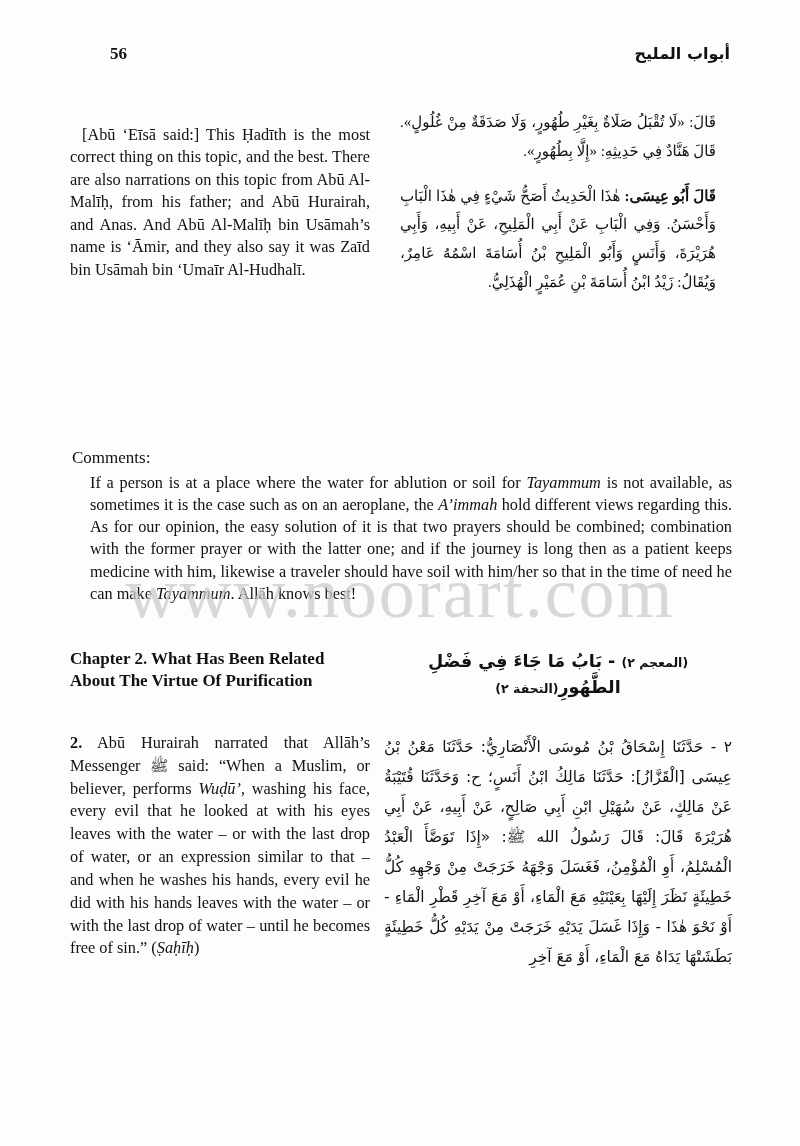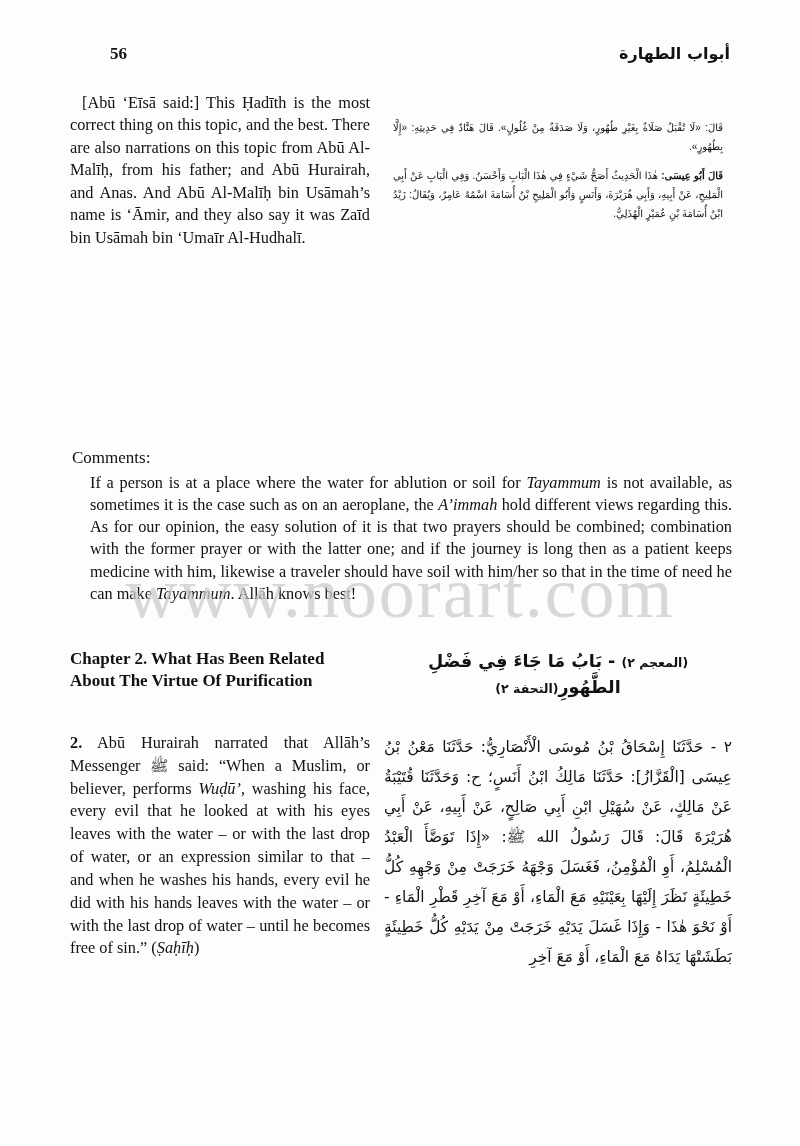--- a/index.html
+++ b/index.html
@@ -93,26 +93,26 @@
     font-size: 16.3px;
     line-height: 1.38;
     text-align: justify;
     text-align-last: left;
     margin: 0;
     hyphens: none;
   }
   .en-p.indent { text-indent: 12px; }
 
   .ar-p {
-    font-family: Liberation Sans, sans-serif;
-    font-size: 10px;
+    font-family: Liberation Serif, serif;
+    font-size: 15px;
     line-height: 1.92;
     text-align: justify;
     text-align-last: right;
-    margin: 9px;
+    margin: 16px;
     direction: rtl;
   }
   .ar-bold { font-weight: bold; }
 
   
   .takhrij {
     position: absolute;
     left: 72px;
     top: 362px;
     width: 660px;
@@ -214,21 +214,21 @@
 </style>
 </head>
 <body>
 
 <div class="page">
 
   <div class="watermark">www.noorart.com</div>
 
   <div class="runhead">
     <span class="runhead-num">56</span>
-    <span class="runhead-ar">أبواب الطهارة</span>
+    <span class="runhead-ar">أبواب المليح</span>
   </div>
 
   <div class="cols">
     <div class="col-row">
       <div class="col-en">
         <p class="en-p indent">[Abū ‘Eīsā said:] This Ḥadīth is the most correct thing on this topic, and the best. There are also narrations on this topic from Abū Al-Malīḥ, from his father; and Abū Hurairah, and Anas. And Abū Al-Malīḥ bin Usāmah’s name is ‘Āmir, and they also say it was Zaīd bin Usāmah bin ‘Umaīr Al-Hudhalī.</p>
       </div>
       <div class="col-ar">
         <p class="ar-p">قَالَ: «لَا تُقْبَلُ صَلَاةٌ بِغَيْرِ طُهُورٍ، وَلَا صَدَقَةٌ مِنْ غُلُولٍ». قَالَ هَنَّادٌ فِي حَدِيثِهِ: «إِلَّا بِطُهُورٍ».</p>
         <p class="ar-p"><span class="ar-bold">قَالَ أَبُو عِيسَى:</span><span> هٰذَا الْحَدِيثُ أَصَحُّ شَيْءٍ فِي هٰذَا الْبَابِ وَأَحْسَنُ. وَفِي الْبَابِ عَنْ أَبِي الْمَلِيحِ، عَنْ أَبِيهِ، وَأَبِي هُرَيْرَةَ، وَأَنَسٍ وَأَبُو الْمَلِيحِ بْنُ أُسَامَةَ اسْمُهُ عَامِرٌ، وَيُقَالُ: زَيْدُ ابْنُ أُسَامَةَ بْنِ عُمَيْرٍ الْهُذَلِيُّ.</span></p>

